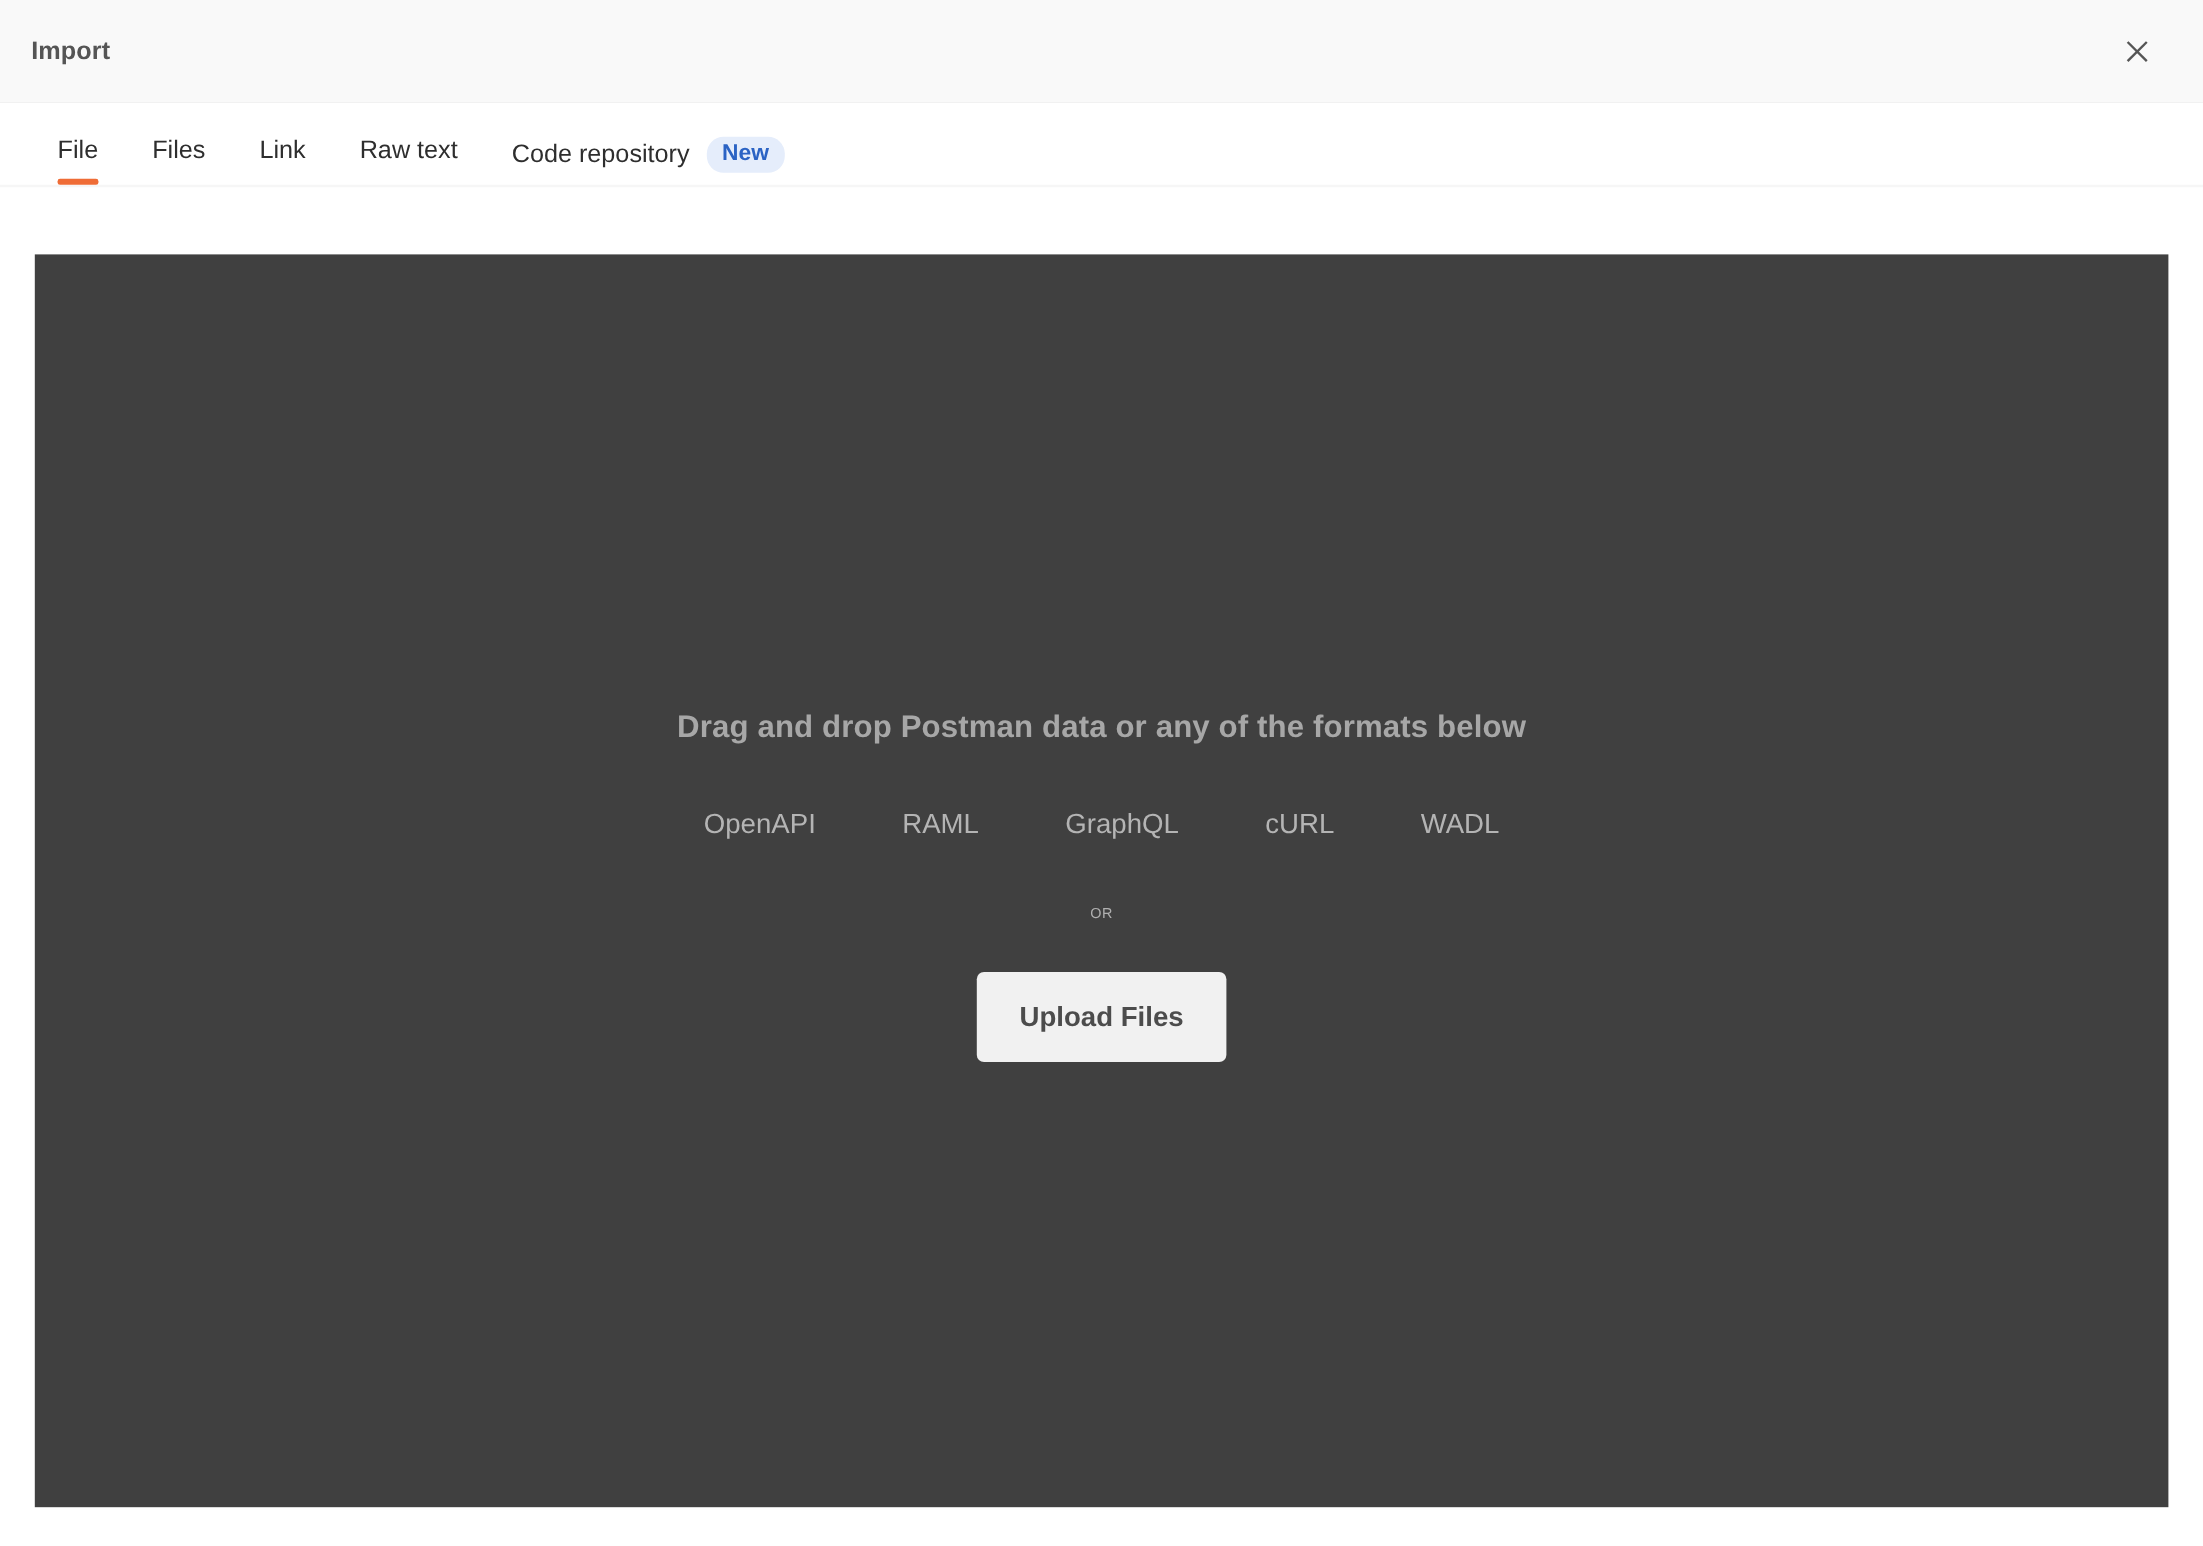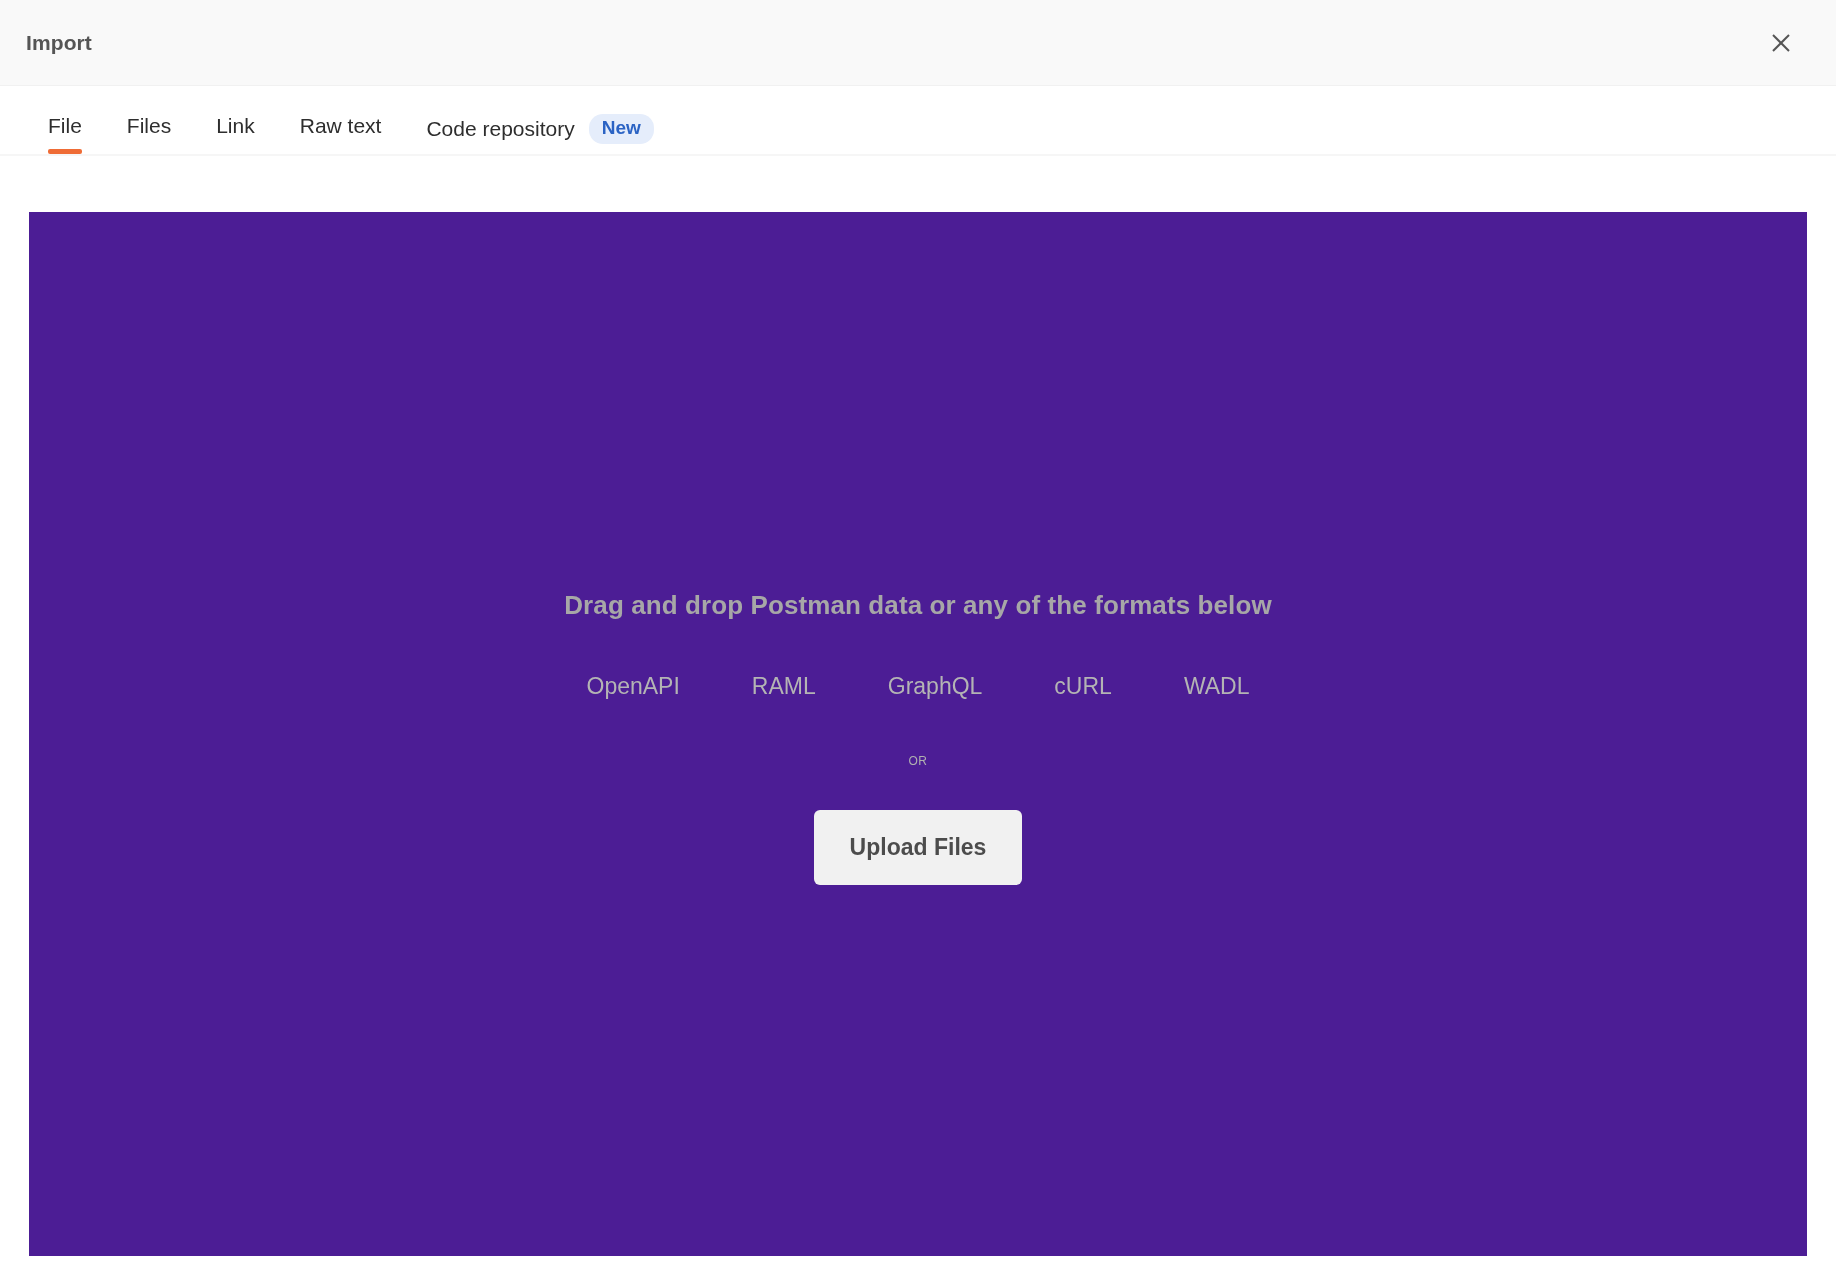--- a/index.html
+++ b/index.html
@@ -109,21 +109,21 @@
   
   .body-area {
     flex: 1;
     background: #ffffff;
     padding: 56px 29px 32px 29px;
     box-sizing: border-box;
     display: flex;
   }
   .dropzone {
     flex: 1;
-    background: #4c1d95;
+    background: #404040;
     display: flex;
     flex-direction: column;
     align-items: center;
     justify-content: center;
     position: relative;
   }
   .dz-inner {
     display: flex;
     flex-direction: column;
     align-items: center;

